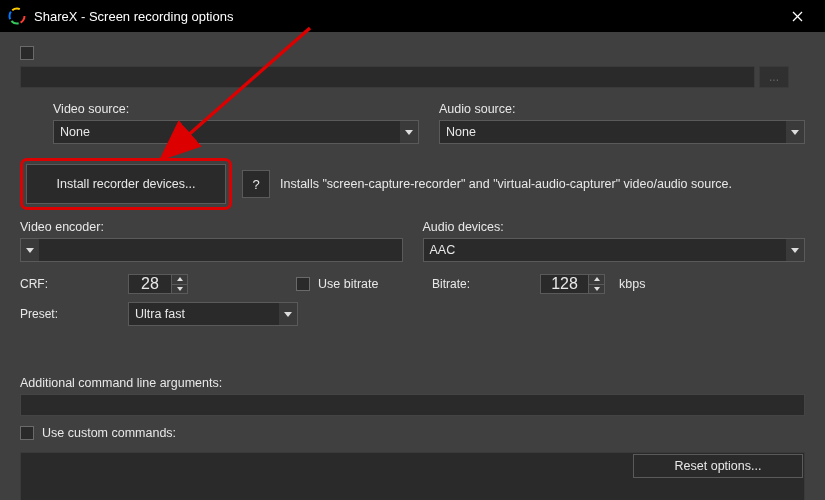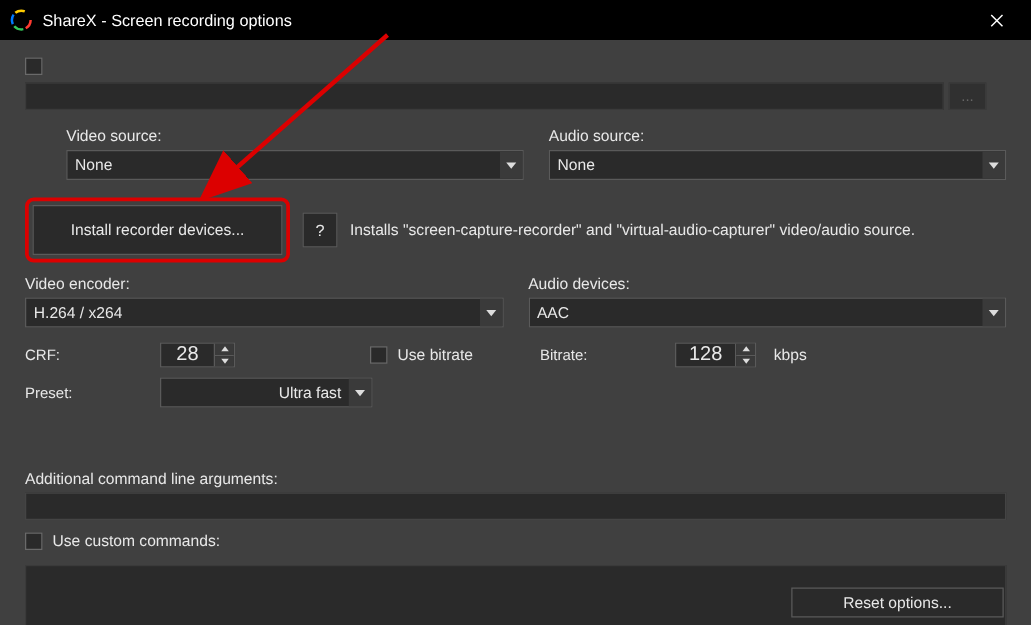--- a/index.html
+++ b/index.html
@@ -48,28 +48,28 @@
 
   .spinner { display: flex; height: 20px; border: 1px solid #5a5a5a; background: #2a2a2a; width: 60px; }
   .spinner .val { flex: 1; text-align: center; font-size: 16px; line-height: 18px; }
   .spinner .btns { width: 16px; display: flex; flex-direction: column; border-left: 1px solid #5a5a5a; }
   .spinner .btns div { flex: 1; display: flex; align-items: center; justify-content: center; cursor: pointer; background: #3a3a3a; }
   .spinner .btns div:first-child { border-bottom: 1px solid #5a5a5a; }
   .spinner .btns div::after { content: ""; border-left: 3px solid transparent; border-right: 3px solid transparent; }
   .spinner .btns .up::after { border-bottom: 4px solid #ddd; }
   .spinner .btns .down::after { border-top: 4px solid #ddd; }
 
-  .preset-select { width: 170px; text-align: right; }
+  .preset-select { width: 170px; }
   .bitrate-spinner { width: 65px; }
 
   .addl { margin-top: 50px; }
   .addl .text-input { width: 785px; }
   .cmd-textarea { width: 785px; height: 78px; background: #2a2a2a; border: 1px solid #3a3a3a; color: #ddd; font-size: 12px; padding: 4px; resize: none; margin-top: 6px; }
 
-  .reset-btn { position: absolute; right: 22px; bottom: 6px; width: 170px; height: 24px; background: #2a2a2a; border: 1px solid #5a5a5a; color: #e8e8e8; font-size: 12.5px; cursor: pointer; }
+  .reset-btn { position: absolute; right: 22px; bottom: 22px; width: 170px; height: 24px; background: #2a2a2a; border: 1px solid #5a5a5a; color: #e8e8e8; font-size: 12.5px; cursor: pointer; }
 
   .arrow-anno { position: absolute; pointer-events: none; }
 </style>
 </head>
 <body>
 
 <div class="window">
   <div class="titlebar">
     <span class="logo">
       <svg viewBox="0 0 18 18" width="18" height="18">
@@ -119,21 +119,20 @@
         <div class="install-btn">Install recorder devices...</div>
       </div>
       <div class="help-btn">?</div>
       <span class="install-desc">Installs "screen-capture-recorder" and "virtual-audio-capturer" video/audio source.</span>
     </div>
 
     <div class="enc-row">
       <div class="col">
         <span class="field-label">Video encoder:</span>
         <div class="select">
-          <span class="value">H.264 / x264</span>
           <span class="arrow"></span>
         </div>
       </div>
       <div class="col">
         <span class="field-label">Audio devices:</span>
         <div class="select">
           <span class="value">AAC</span>
           <span class="arrow"></span>
         </div>
       </div>

